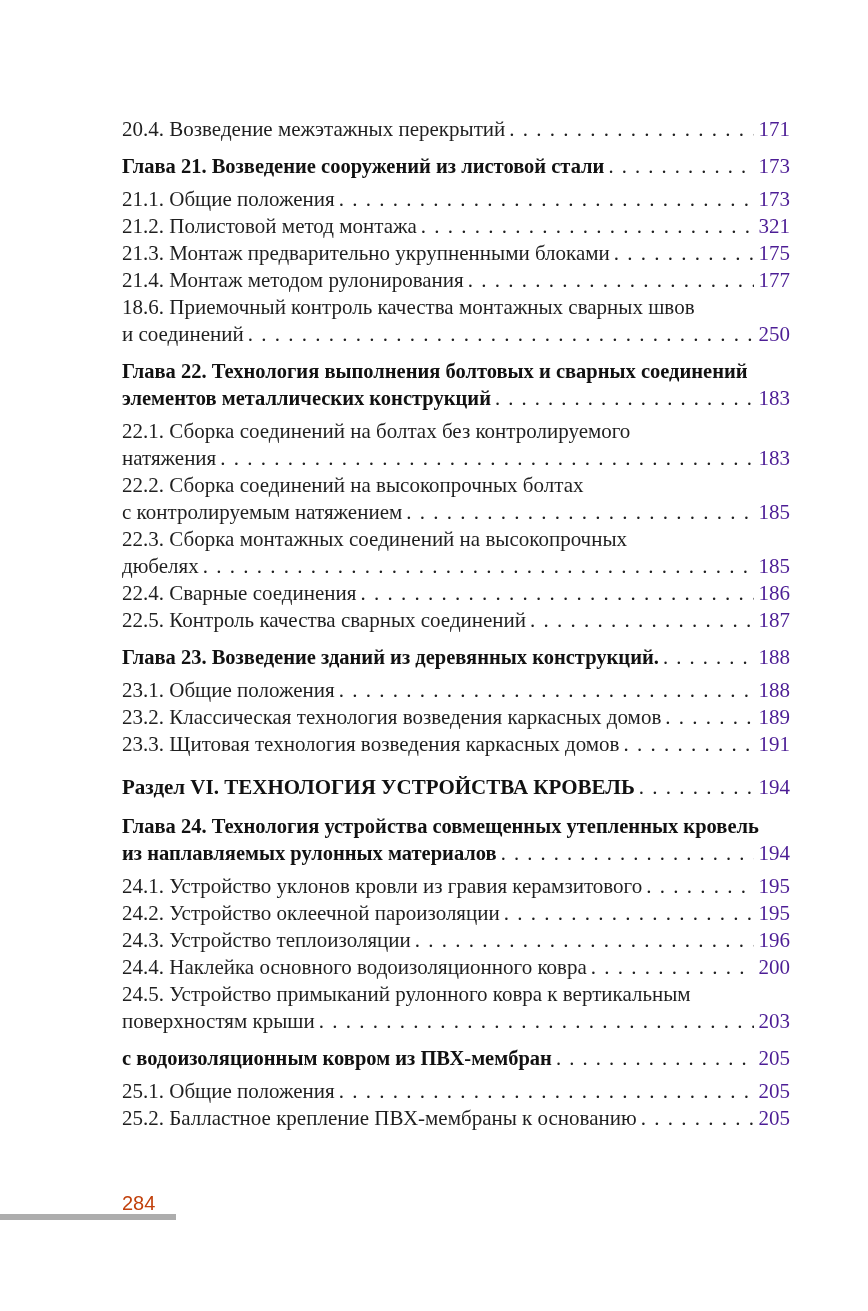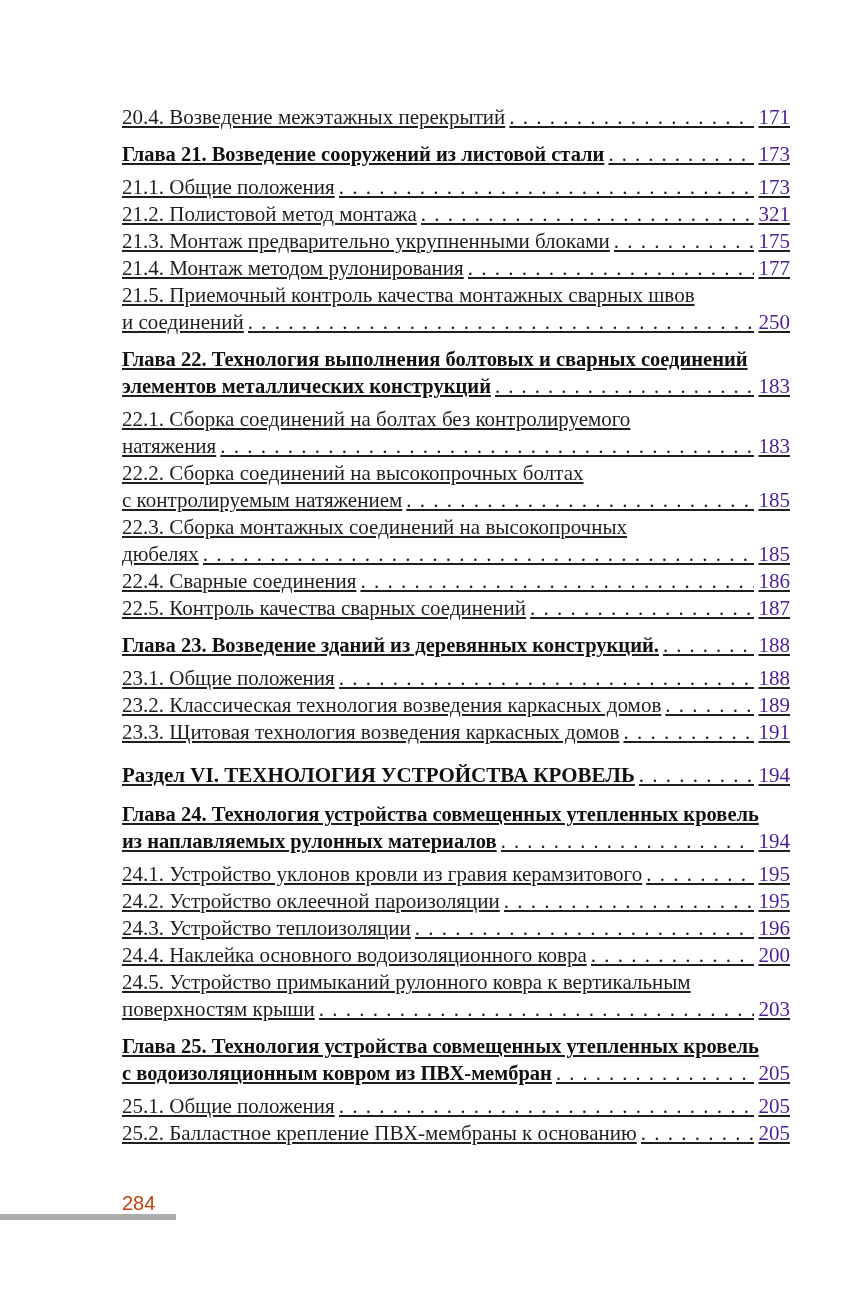--- a/index.html
+++ b/index.html
@@ -12,25 +12,24 @@
     width: 868px;
     height: 1311px;
     background: #ffffff;
     overflow: hidden;
     font-family: "Liberation Serif", "DejaVu Serif", serif;
     color: #1f1f1f;
   }
   .toc {
     position: absolute;
     left: 122px;
-    top: 104px;
+    top: 116px;
     width: 668px;
     font-size: 21px;
     line-height: 27px;
-    text-decoration: underline;
   }
   .toc-entry { margin: 0; }
   .toc-entry.chapter {
     margin: 10px 0 6px 0;
     font-weight: bold;
     font-size: 20.5px;
     color: #111111;
   }
   .toc-entry.section {
     margin: 16px 0 12px 0;
@@ -129,21 +128,21 @@
         </div>
       </div>
       <div class="toc-entry entry">
         <div class="line last">
           <span class="txt">21.4. Монтаж методом рулонирования</span>
           <span class="leader"></span>
           <span class="pg">177</span>
         </div>
       </div>
       <div class="toc-entry entry">
-        <div class="line"><span class="txt">21.5. Приемочный контроль качества монтажных сварных швов</span></div>
+        <div class="line"><span class="txt">18.6. Приемочный контроль качества монтажных сварных швов</span></div>
         <div class="line last">
           <span class="txt">и соединений</span>
           <span class="leader"></span>
           <span class="pg">250</span>
         </div>
       </div>
       <div class="toc-entry chapter">
         <div class="line"><span class="txt">Глава 22. Технология выполнения болтовых и сварных соединений</span></div>
         <div class="line last">
           <span class="txt">элементов металлических конструкций</span>
@@ -262,21 +261,20 @@
       </div>
       <div class="toc-entry entry">
         <div class="line"><span class="txt">24.5. Устройство примыканий рулонного ковра к вертикальным</span></div>
         <div class="line last">
           <span class="txt">поверхностям крыши</span>
           <span class="leader"></span>
           <span class="pg">203</span>
         </div>
       </div>
       <div class="toc-entry chapter">
-        <div class="line"><span class="txt">Глава 25. Технология устройства совмещенных утепленных кровель</span></div>
         <div class="line last">
           <span class="txt">с водоизоляционным ковром из ПВХ-мембран</span>
           <span class="leader"></span>
           <span class="pg">205</span>
         </div>
       </div>
       <div class="toc-entry entry">
         <div class="line last">
           <span class="txt">25.1. Общие положения</span>
           <span class="leader"></span>

